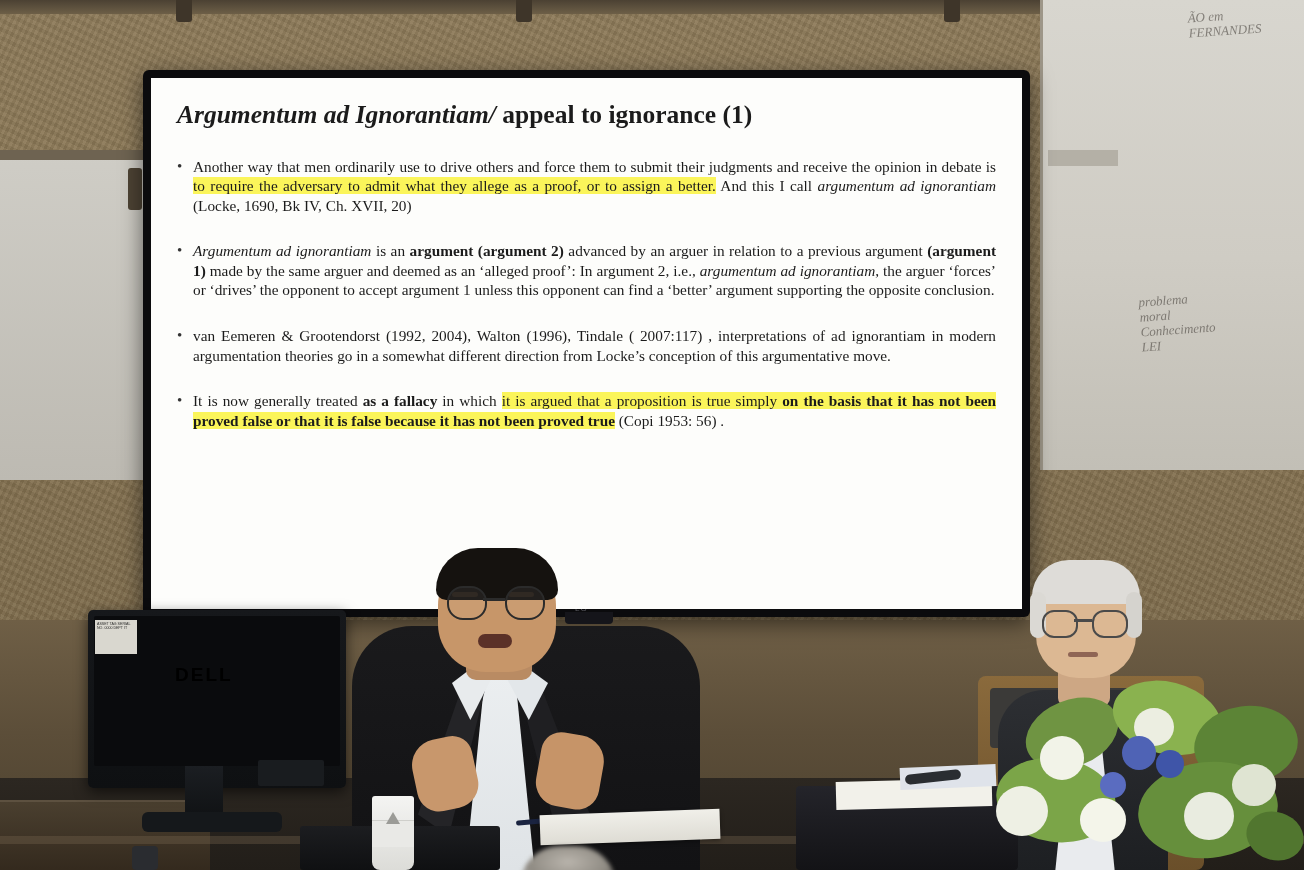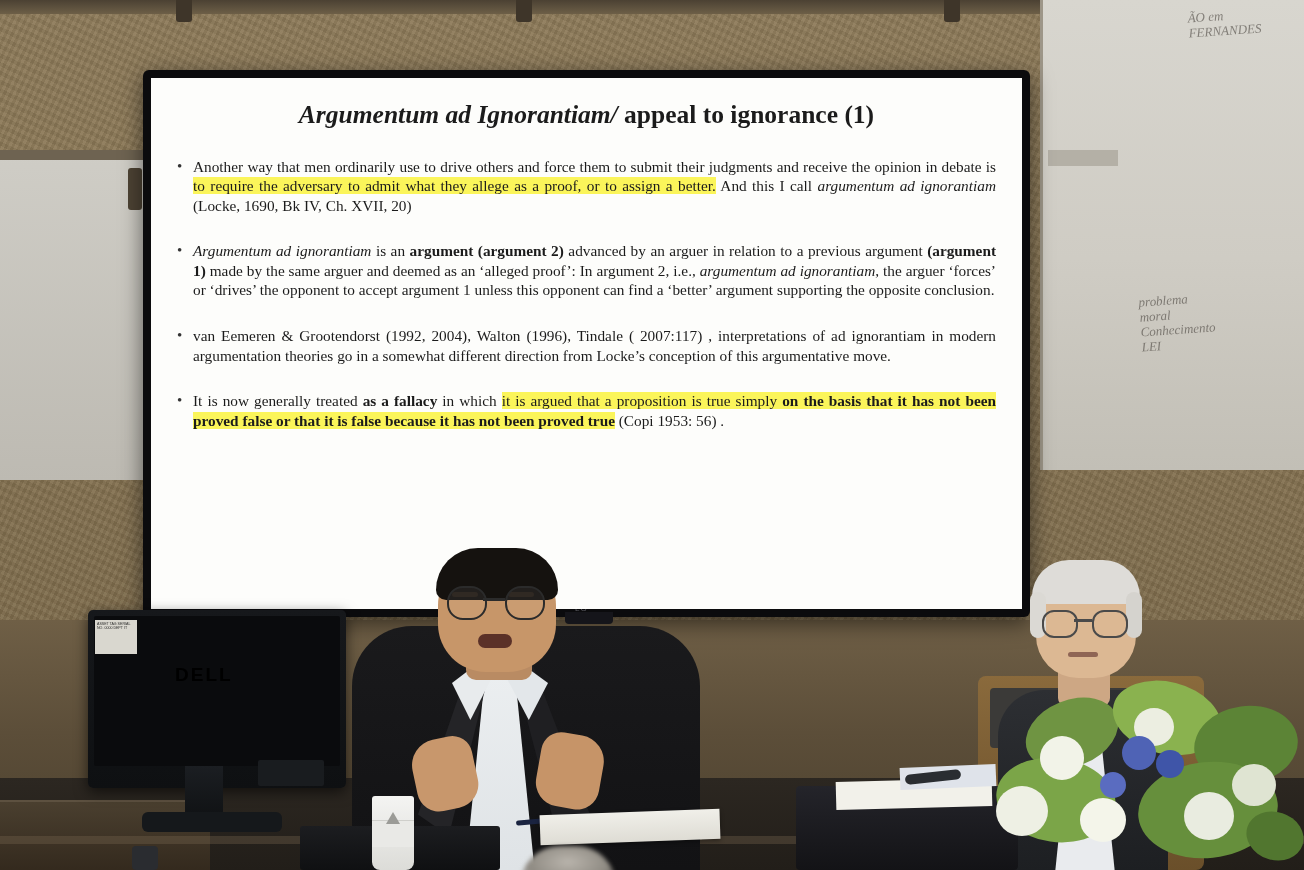--- a/index.html
+++ b/index.html
@@ -131,21 +131,21 @@
     overflow: hidden;
     font-family: "Liberation Serif", serif;
     color: #1b1b1b;
   }
   .slide-inner {
     padding: 18px 26px 10px 26px;
   }
   .slide-title {
     font-size: 25.5px;
     font-weight: bold;
-    text-align: center;
+    text-align: left;
     line-height: 1.2;
     margin: 4px 0 26px 0;
     white-space: nowrap;
   }
   .slide-title .ital {
     font-style: italic;
   }
   .bullet {
     display: flex;
     margin: 0 0 26px 0;

